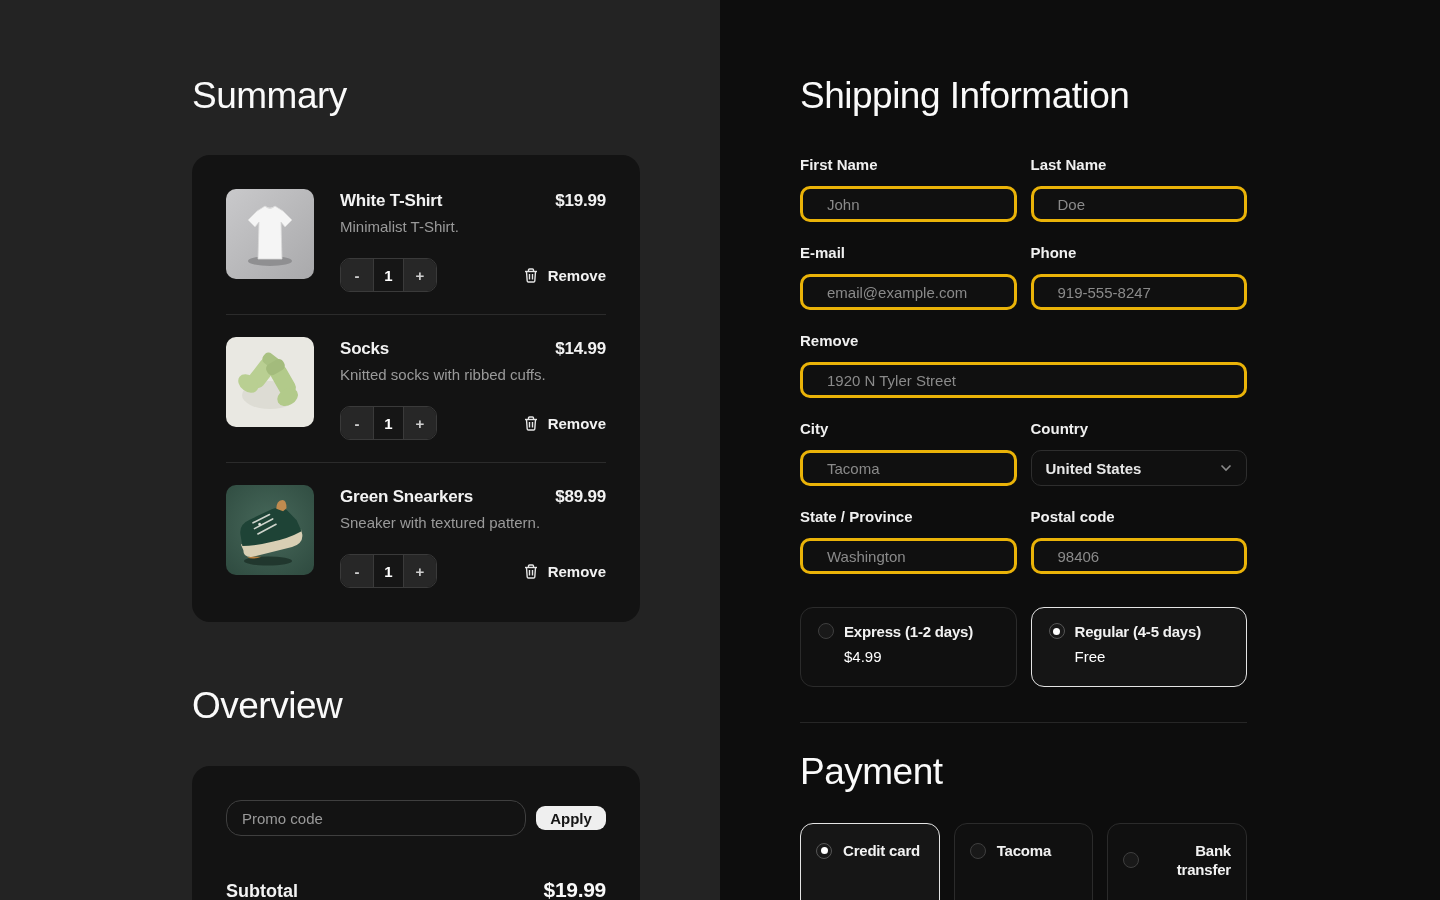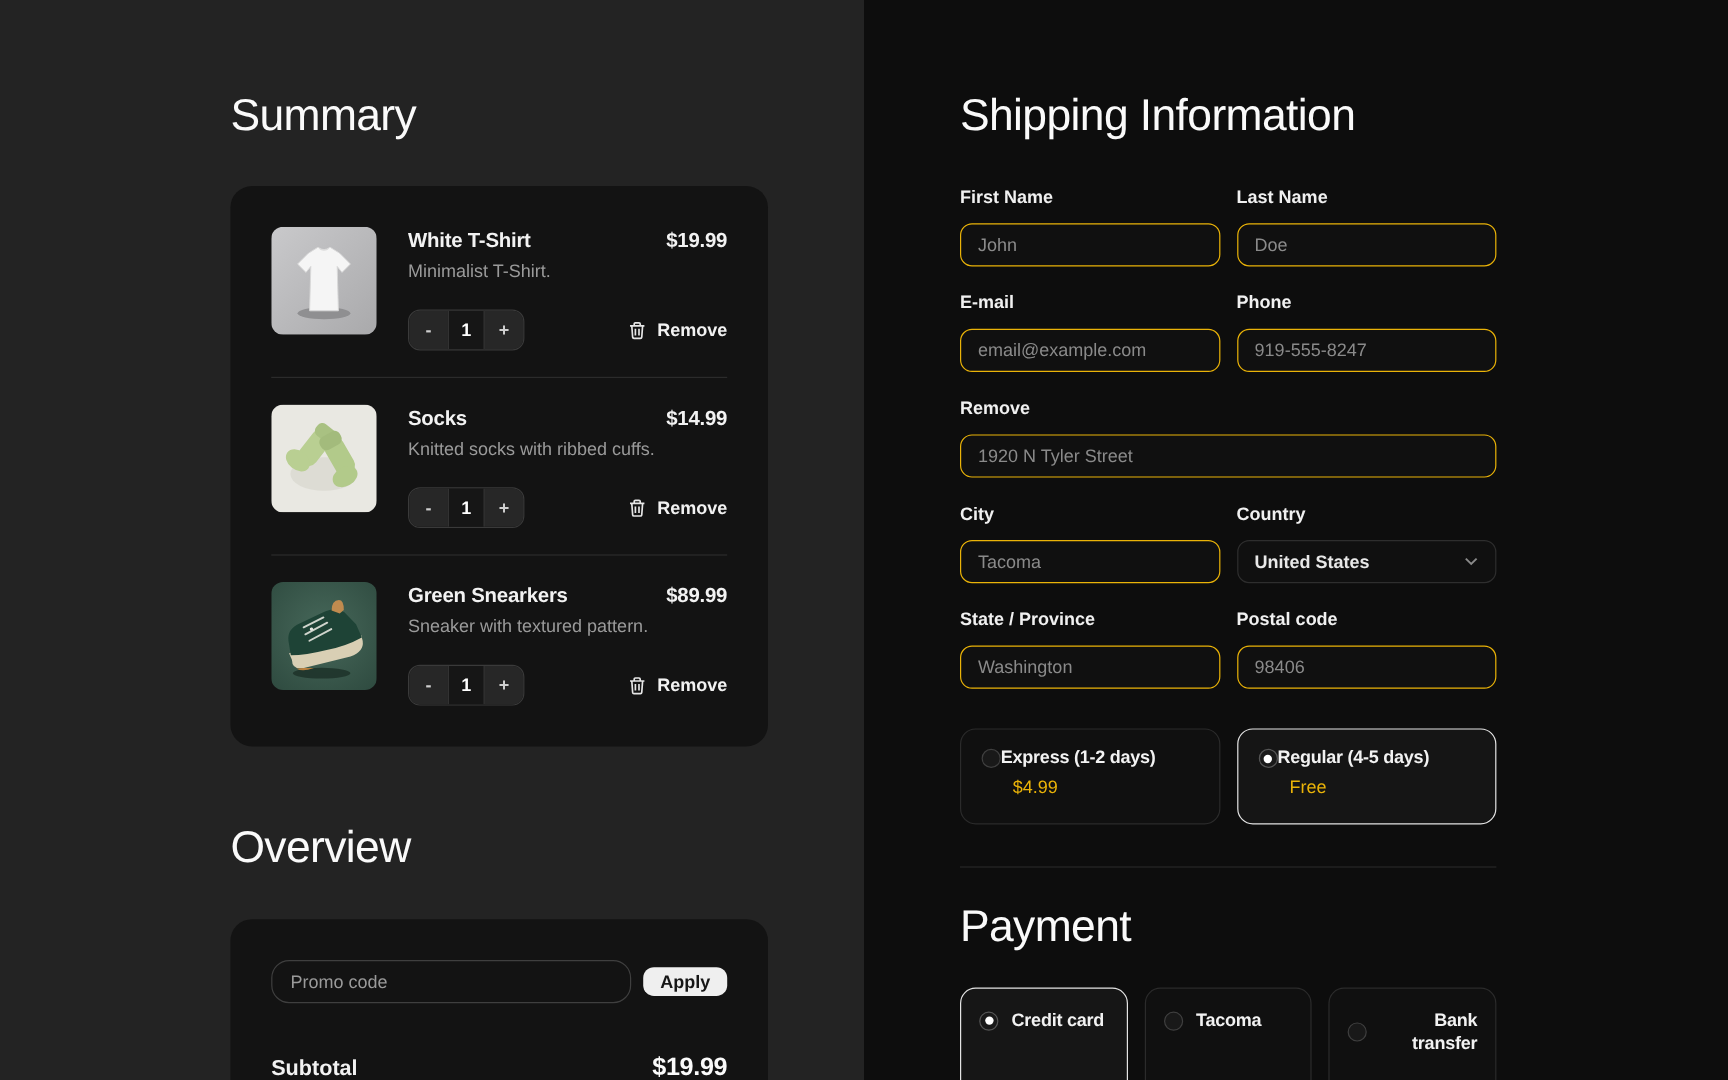--- a/index.html
+++ b/index.html
@@ -111,23 +111,23 @@
   }
   .right-content { margin-left: 80px; width: 447px; padding-top: 74px; }
 
   .form { margin-top: 38px; }
   .field-row { display: flex; gap: 14px; margin-bottom: 22px; }
   .field { flex: 1; min-width: 0; }
   .field-label { display: block; font-size: 15px; font-weight: 700; color: #f0f0f0; margin-bottom: 13px; }
   .text-input {
     width: 100%; height: 36px;
     background: #101010;
-    border: 1px solid #eab308;
+    border: 3px solid #eab308;
     border-radius: 10px;
-    padding: 0 14px;
+    padding: 0 24px;
     color: #e6e6e6; font-size: 15px;
     font-family: "Liberation Sans", sans-serif;
     outline: none;
   }
   .text-input::placeholder { color: #8a8a8a; }
 
   .select-input {
     width: 100%; height: 36px;
     background: #101010;
     border: 1px solid #2e2e2e;
@@ -143,23 +143,23 @@
   .option-card {
     flex: 1;
     background: #101010;
     border: 1px solid #2b2b2b;
     border-radius: 13px;
     padding: 15px 17px 17px 17px;
     height: 80px;
     cursor: pointer;
   }
   .option-card.selected { border-color: #e4e4e4; background: #151515; }
-  .option-top { display: flex; align-items: flex-end; }
+  .option-top { display: flex; align-items: flex-start; gap: 10px; }
   .option-label { font-size: 15px; font-weight: 700; color: #f2f2f2; letter-spacing: -0.2px; }
-  .option-price { font-size: 15px; color: #eab308; margin-top: 8px; margin-left: 26px; }
+  .option-price { font-size: 15px; color: #ffffff; margin-top: 8px; margin-left: 26px; }
 
   .radio {
     width: 16px; height: 16px; border-radius: 50%;
     border: 1.5px solid #3f3f3f; background: #191919;
     flex-shrink: 0;
     display: flex; align-items: center; justify-content: center;
   }
   .radio.checked { border-color: #555; }
   .radio .dot { width: 7px; height: 7px; border-radius: 50%; background: transparent; }
   .radio.checked .dot { background: #ffffff; }

